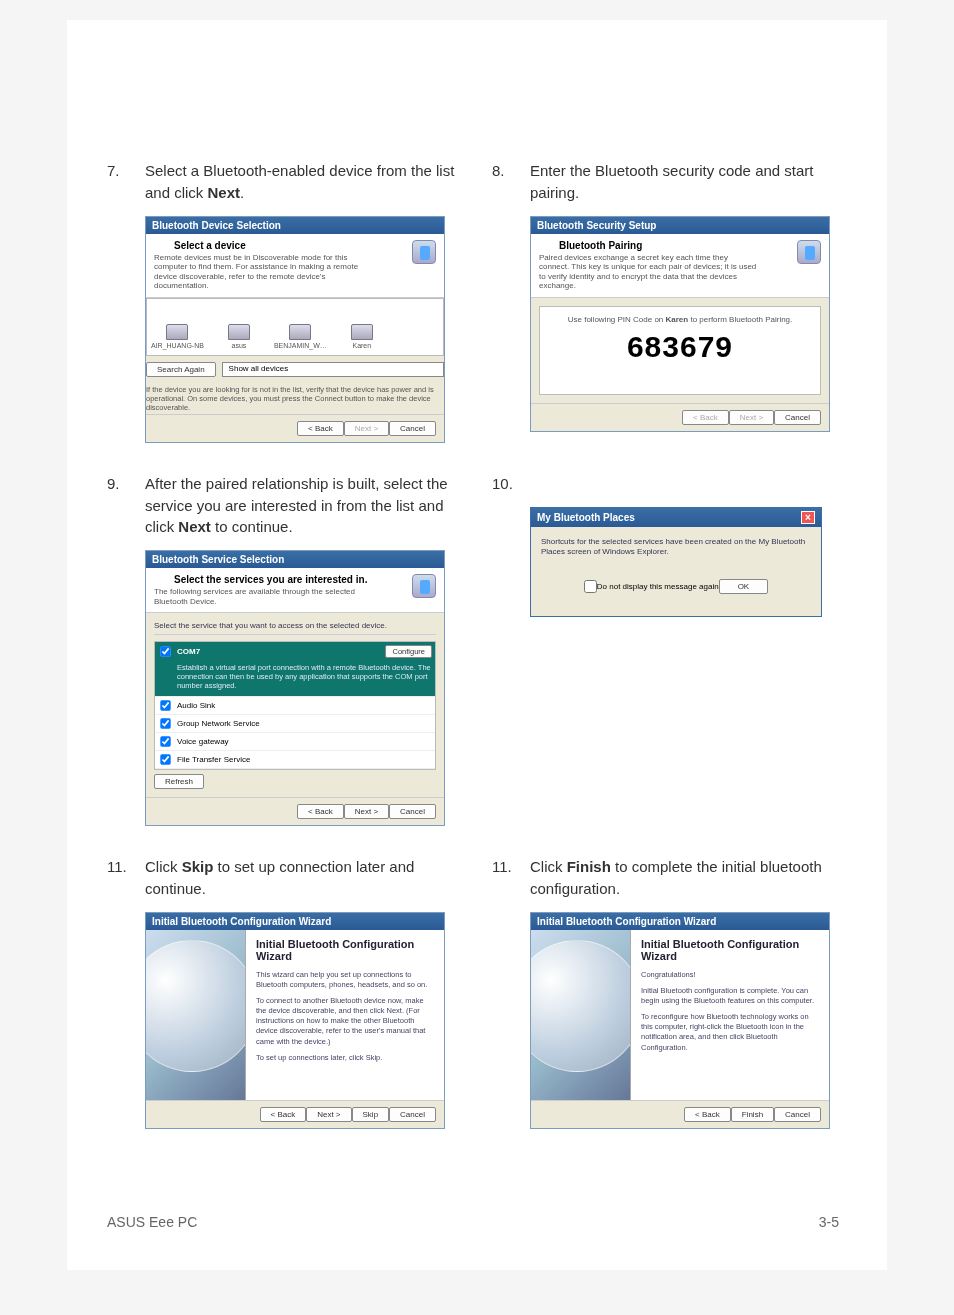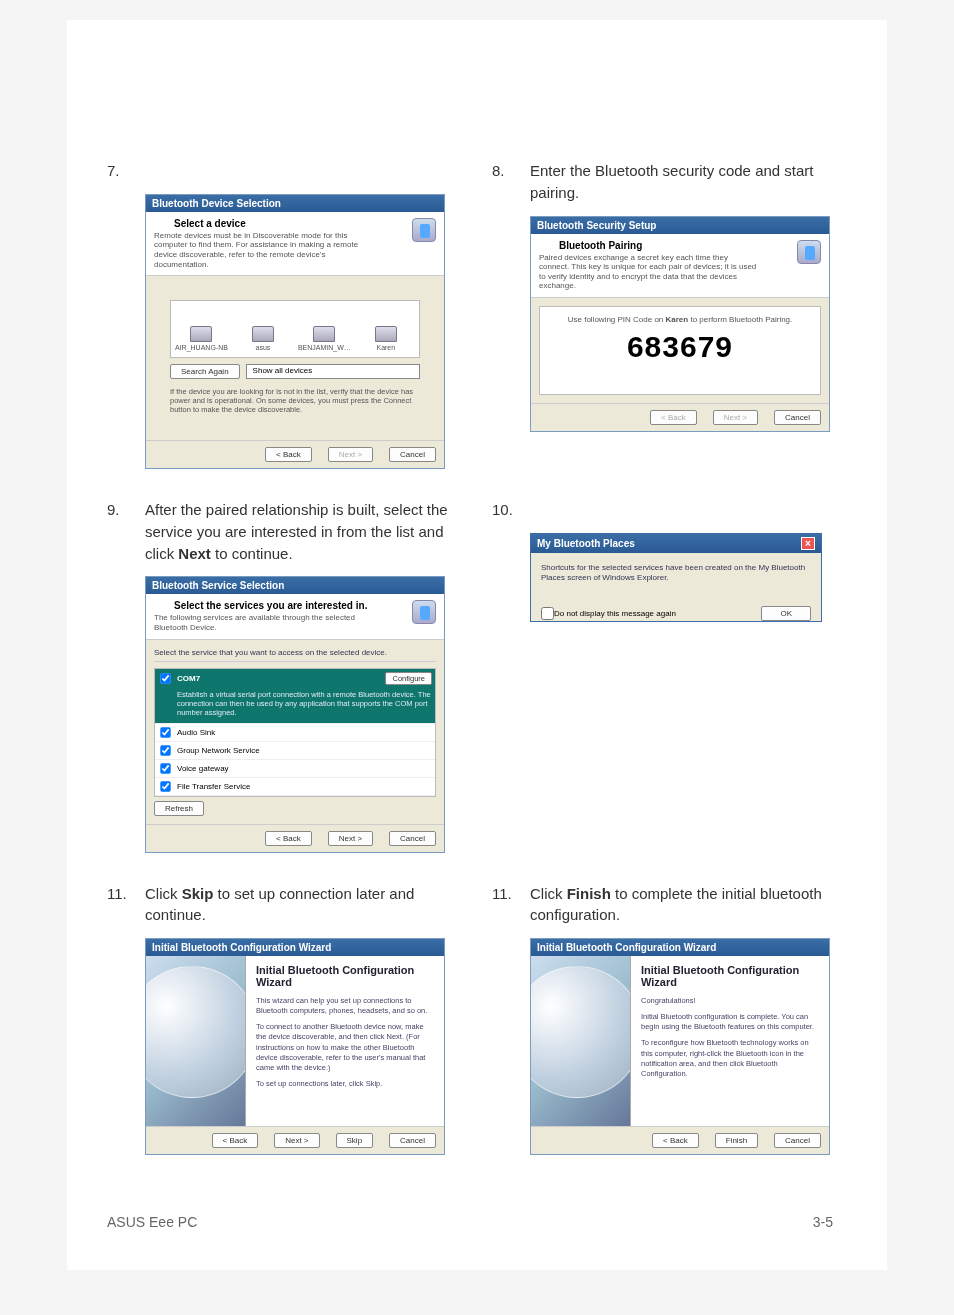--- a/index.html
+++ b/index.html
@@ -14,66 +14,69 @@
   .step-text b { font-weight: 700; }
   .shot { margin-left: 38px; }
   .dlg { border: 1px solid #7a9cc0; background: #ece9d8; font-family: Tahoma, sans-serif; font-size: 9px; color: #000; width: 300px; }
   .dlg-title { background: linear-gradient(#3a6ea5,#2a5a95); color: #fff; font-size: 10px; font-weight: 700; padding: 3px 6px; display:flex; justify-content:space-between; align-items:center;}
   .close-x { background:#e55; color:#fff; width:14px; height:13px; text-align:center; line-height:11px; border:1px solid #fff; font-weight:700; font-size:10px; }
   .dlg-head { background:#fff; padding: 6px 8px; border-bottom:1px solid #ccc; display:flex; justify-content:space-between; align-items:flex-start;}
   .dlg-head h4 { font-size:10px; font-weight:700; margin-bottom:2px;padding-left:20px;}
   .dlg-head p { font-size:8px; color:#555; line-height:1.2; max-width:220px;}
   .bt-icon { display:inline-block; width:24px; height:24px; border:1px solid #88a; border-radius:4px; background:linear-gradient(#cde,#aac); position:relative;}
   .bt-icon::after{content:"";position:absolute;width:10px;height:14px;background:#5af;border-radius:2px;top:5px;left:7px;}
-  .dlg-body { padding: 24px; display:flex; flex-direction:column; gap:6px;}
+  .dlg-body { padding: 0; display:flex; flex-direction:column; gap:6px;}
   .device-grid { display:flex; gap:24px; padding:6px 4px; background:#fff; border:1px solid #bbb; height:58px; align-items:flex-end;}
   .device { display:flex; flex-direction:column; align-items:center; gap:2px; font-size:7px; color:#555;}
   .device-icn { width:22px; height:16px; background:linear-gradient(#dde,#aab); border:1px solid #778; border-radius:2px 2px 0 0;}
   .row-controls { display:flex; gap:6px;}
   .btn-xs { background:#fdfdfd; border:1px solid #888; border-radius:2px; font-size:8px; padding:2px 10px; color:#333;}
   .btn-xs.disabled { color:#aaa;}
   .select-xs { background:#fff; border:1px solid #888; font-size:8px; padding:1px 6px; flex:1;}
   .hint { font-size:7.5px; color:#555; padding:2px 0;}
-  .dlg-foot { padding:6px 8px; display:flex; justify-content:flex-end; gap:16px; border-top:1px solid #ccc;}
+  .dlg-foot { padding:6px 8px; display:flex; justify-content:flex-end; gap:0; border-top:1px solid #ccc;}
   .pin-body { background:#fff; border:1px solid #bbb; margin:8px; padding:8px 6px 30px 6px; text-align:center;}
   .pin-msg { font-size:8px; color:#555; margin-bottom:6px;}
   .pin-code { font-size:30px; font-weight:900; letter-spacing:1px; }
   .svc-body { padding:8px; }
   .svc-label { font-size:8px; color:#335; border-bottom:1px solid #ccd; padding-bottom:4px; margin-bottom:6px;}
   .svc-list { background:#fff; border:1px solid #bbb;}
   .svc-item { display:flex; align-items:center; gap:5px; padding:2px 4px; font-size:8px; border-bottom:1px solid #eee;}
   .svc-item input{transform:scale(0.8);}
   .svc-item.selected { background:#0f766e; color:#fff; flex-direction:column; align-items:flex-start; padding:3px 4px 6px 4px;}
   .svc-item.selected .svc-name{font-weight:700;display:flex;align-items:center;gap:5px;}
   .svc-item.selected .svc-desc{font-size:7.5px;color:#dfe8f5;padding-left:18px;line-height:1.2;}
   .svc-cfg{position:absolute;right:3px;}
   .svc-cfg .btn-xs{font-size:7.5px;padding:1px 6px;}
   .msg-dlg { width:292px; border:1px solid #3a6ea5;}
-  .msg-dlg .dlg-body{background:#ece9d8;padding:10px 10px 0 10px;}
+  .msg-dlg .dlg-body{background:#ece9d8;padding:10px 10px 22px 10px;align-items:center;}
   .msg-p{font-size:8px;color:#335;line-height:1.3;margin-bottom:16px;}
   .msg-row{display:flex;justify-content:space-between;align-items:center;}
   .msg-chk{font-size:8px;display:flex;align-items:center;}
   .wiz-body { display:flex;}
   .wiz-img { width:100px; height:170px; background:linear-gradient(135deg,#cde 0%,#9bc 50%, #679 100%); border-right:1px solid #aaa; position:relative; overflow:hidden;}
   .wiz-img::before{content:"";position:absolute;width:130px;height:130px;border:1px solid rgba(255,255,255,0.5);border-radius:50%;top:10px;left:-20px;background:radial-gradient(circle at 30% 30%, #fff, #bcd 60%, #9ab);}
   .wiz-txt{flex:1;padding:8px 10px;background:#fff;}
   .wiz-txt h4{font-size:11px;font-weight:700;color:#223;margin-bottom:8px;}
   .wiz-txt p{font-size:7.5px;color:#446;line-height:1.35;margin-bottom:6px;}
-  .footer { position:absolute; bottom:40px; left:40px; right:54px; display:flex; justify-content:space-between; font-size:14px; color:#666; border-top: none;}
+  .footer { position:absolute; bottom:40px; left:40px; right:48px; display:flex; justify-content:space-between; font-size:14px; color:#666; border-top: none;}
 </style>
 </head>
 <body>
 
 <div class="page">
 
   <div class="cols">
     <div class="col">
       <div class="step">
         <div class="step-head">
           <span class="step-num">7.</span>
+          <span class="step-text">
+            <span>Select a Bluetooth-enabled device from the list and click </span><b>Next</b><span>.</span>
+          </span>
         </div>
         <div class="shot">
           <div class="dlg">
             <div class="dlg-title">
                 <span>Bluetooth Device Selection</span>
               </div>
             <div class="dlg-head">
               <div>
                 <h4>Select a device</h4>
                 <p>Remote devices must be in Discoverable mode for this computer to find them. For assistance in making a remote device discoverable, refer to the remote device's documentation.</p>

